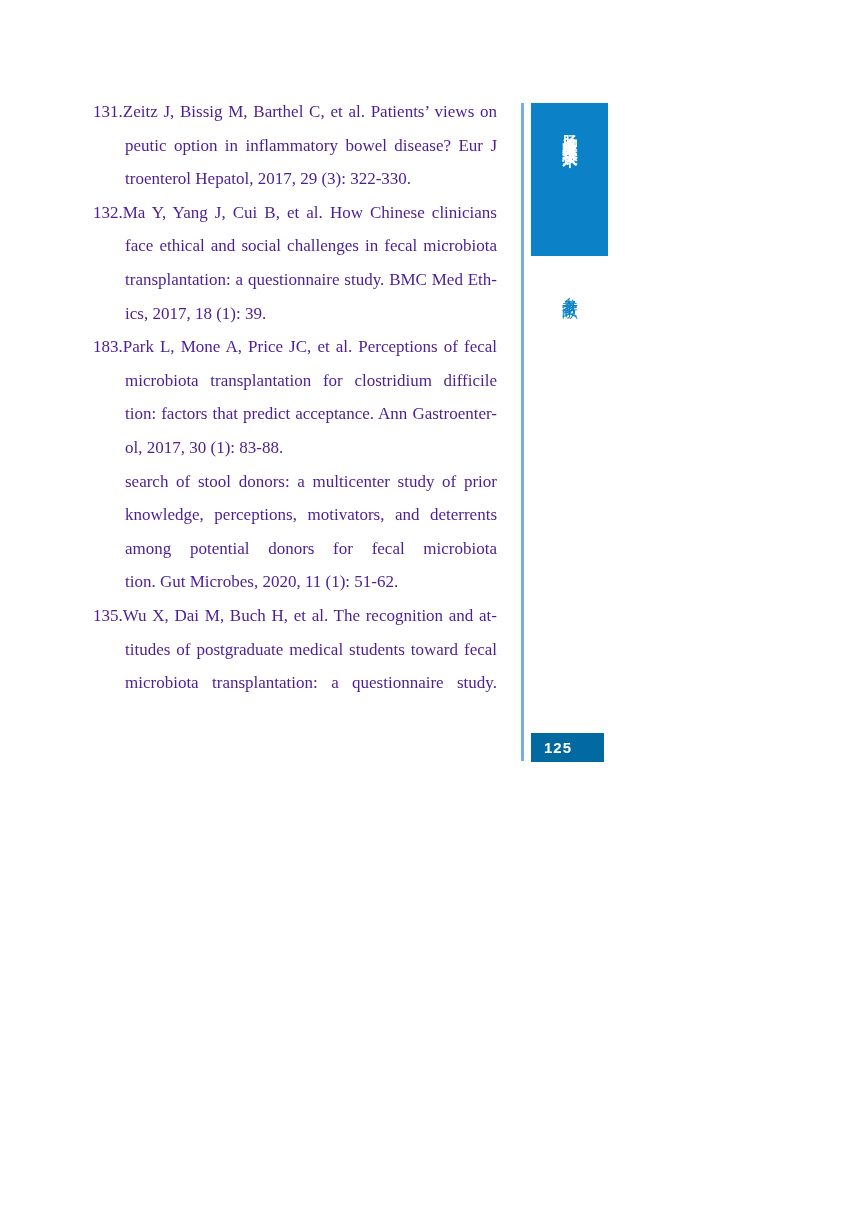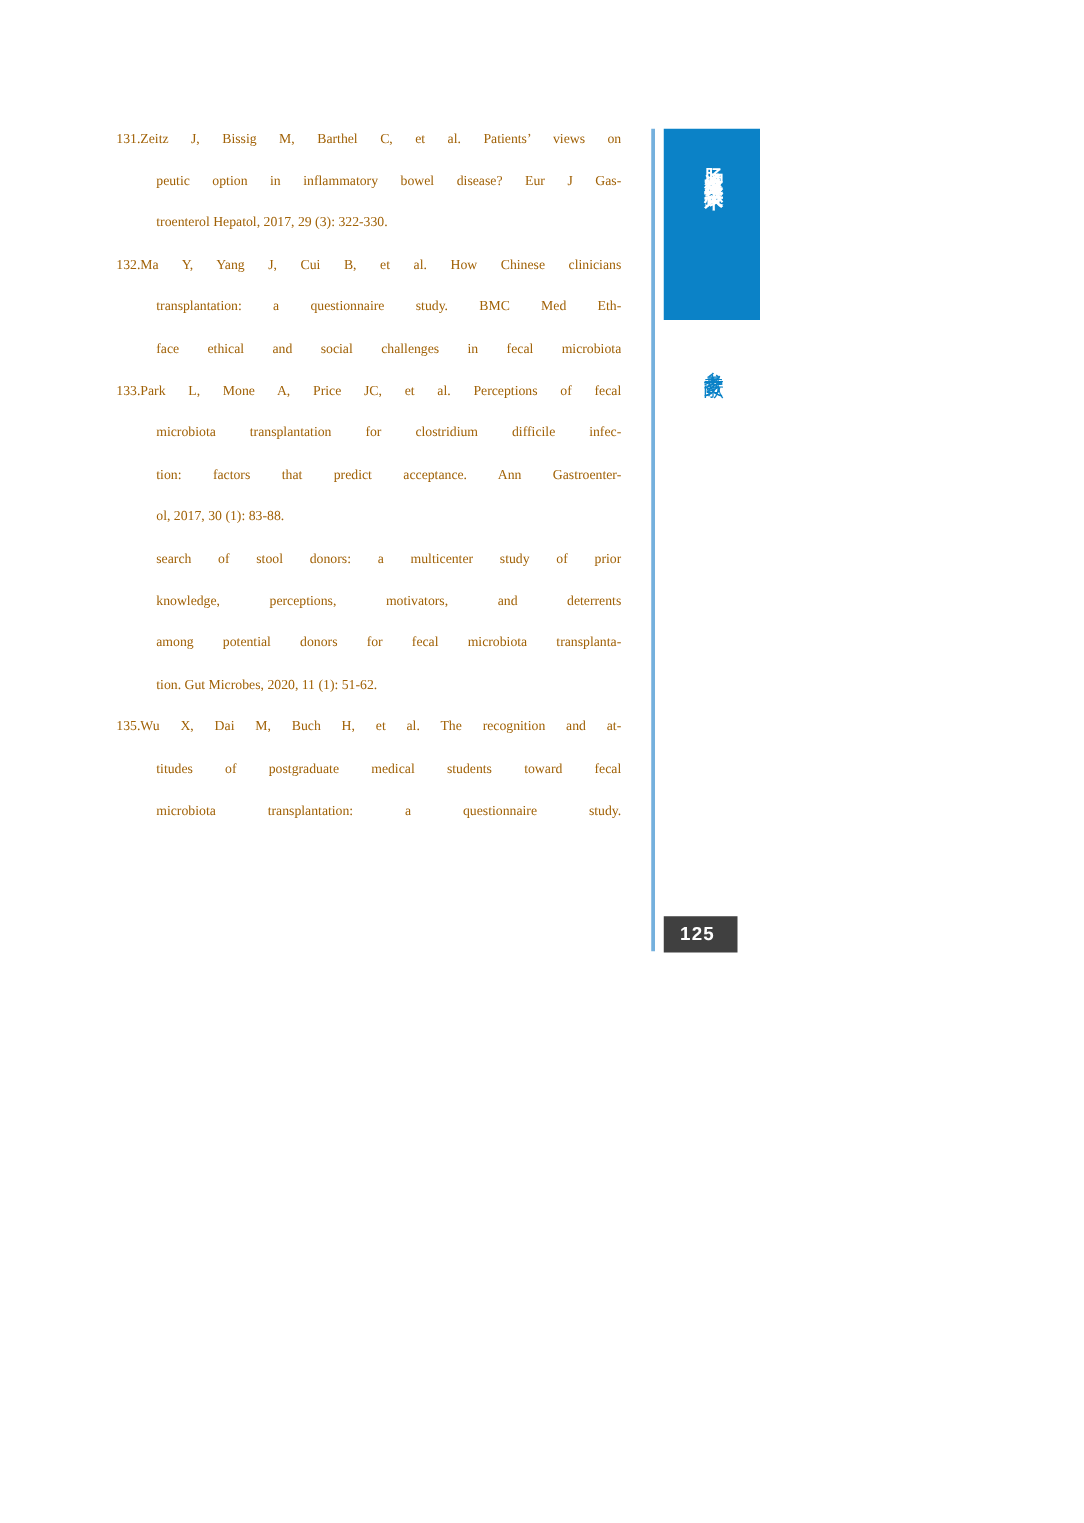--- a/index.html
+++ b/index.html
@@ -14,22 +14,22 @@
     overflow: hidden;
     font-family: "Liberation Serif", serif;
   }
 
   
   .content {
     position: absolute;
     left: 93px;
     top: 95px;
     width: 404px;
-    color: #a16207;
-    font-size: 11px;
+    color: #4c1d95;
+    font-size: 17px;
   }
   .ref { margin: 0; }
   .ref-line {
     height: 33.6px;
     line-height: 33.6px;
     text-align: justify;
     text-align-last: justify;
     overflow: hidden;
   }
   .ref-line.endline {
@@ -82,23 +82,23 @@
   }
   .chapter-wrap .vtext {
     color: #0b82c7;
     font-size: 16px;
     letter-spacing: 2px;
   }
   .page-badge {
     position: absolute;
     left: 531px;
     top: 733px;
-    width: 59px;
+    width: 73px;
     height: 29px;
-    background: #404040;
+    background: #0369a1;
     box-sizing: border-box;
     padding-left: 13px;
     color: #ffffff;
     font-family: "Liberation Sans", sans-serif;
     font-size: 15px;
     font-weight: bold;
     line-height: 29px;
     letter-spacing: 1px;
   }
 </style>
@@ -108,26 +108,27 @@
 <div class="content">
 
   <div class="ref">
     <div class="ref-line"><span class="num">131.</span><span>Zeitz J, Bissig M, Barthel C, et al. Patients’ views on</span></div>
     <div class="ref-line cont">peutic option in inflammatory bowel disease? Eur J Gas-</div>
     <div class="ref-line cont endline">troenterol Hepatol, 2017, 29 (3): 322-330.</div>
   </div>
 
   <div class="ref">
     <div class="ref-line"><span class="num">132.</span><span>Ma Y, Yang J, Cui B, et al. How Chinese clinicians</span></div>
+    <div class="ref-line cont">face ethical and social challenges in fecal microbiota</div>
     <div class="ref-line cont">transplantation: a questionnaire study. BMC Med Eth-</div>
-    <div class="ref-line cont">face ethical and social challenges in fecal microbiota</div>
+    <div class="ref-line cont endline">ics, 2017, 18 (1): 39.</div>
   </div>
 
   <div class="ref">
-    <div class="ref-line"><span class="num">133.</span><span>Park L, Mone A, Price JC, et al. Perceptions of fecal</span></div>
+    <div class="ref-line"><span class="num">183.</span><span>Park L, Mone A, Price JC, et al. Perceptions of fecal</span></div>
     <div class="ref-line cont">microbiota transplantation for clostridium difficile infec-</div>
     <div class="ref-line cont">tion: factors that predict acceptance. Ann Gastroenter-</div>
     <div class="ref-line cont endline">ol, 2017, 30 (1): 83-88.</div>
   </div>
 
   <div class="ref">
     <div class="ref-line cont">search of stool donors: a multicenter study of prior</div>
     <div class="ref-line cont">knowledge, perceptions, motivators, and deterrents</div>
     <div class="ref-line cont">among potential donors for fecal microbiota transplanta-</div>
     <div class="ref-line cont endline">tion. Gut Microbes, 2020, 11 (1): 51-62.</div>

